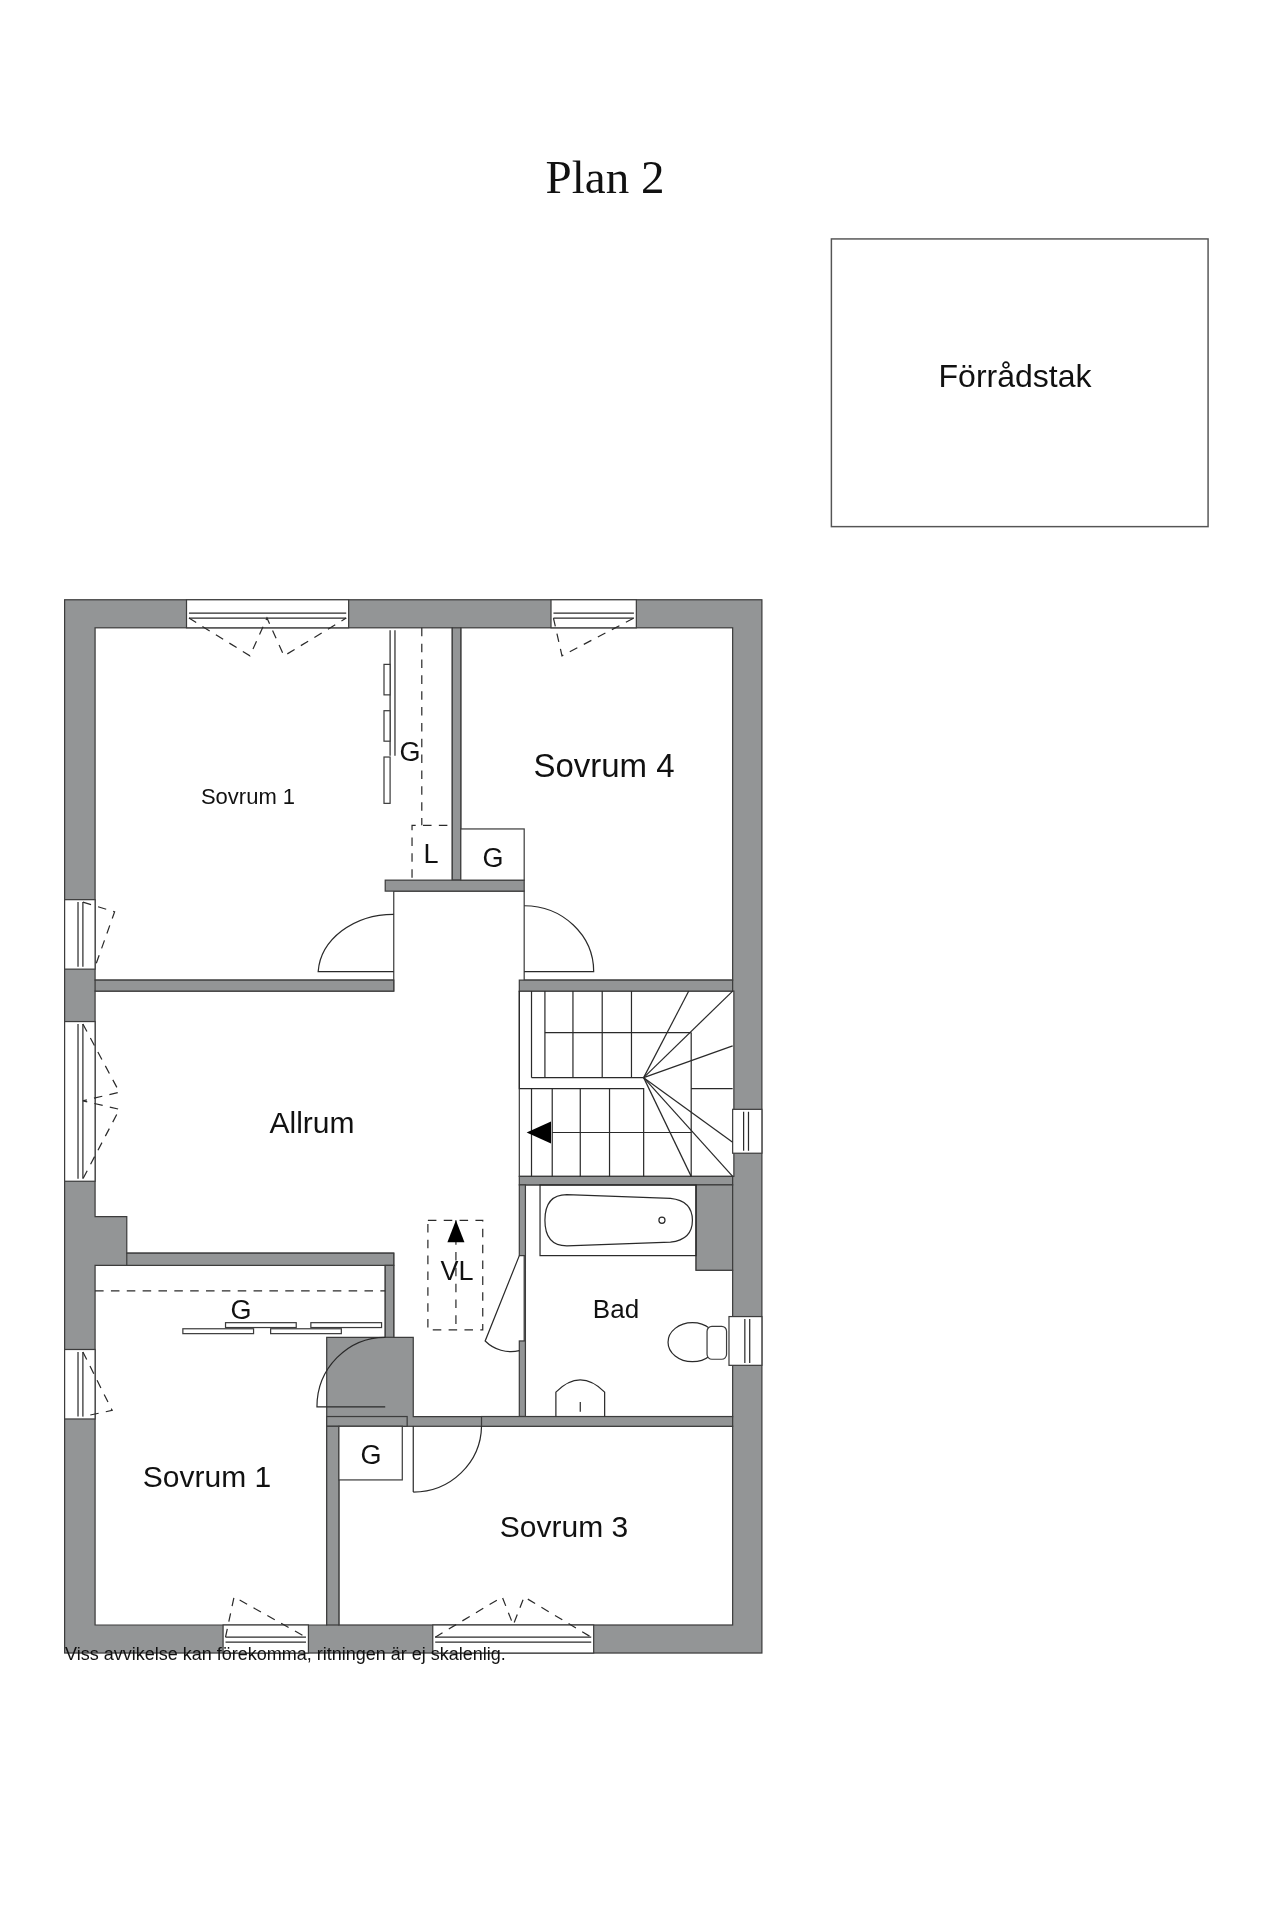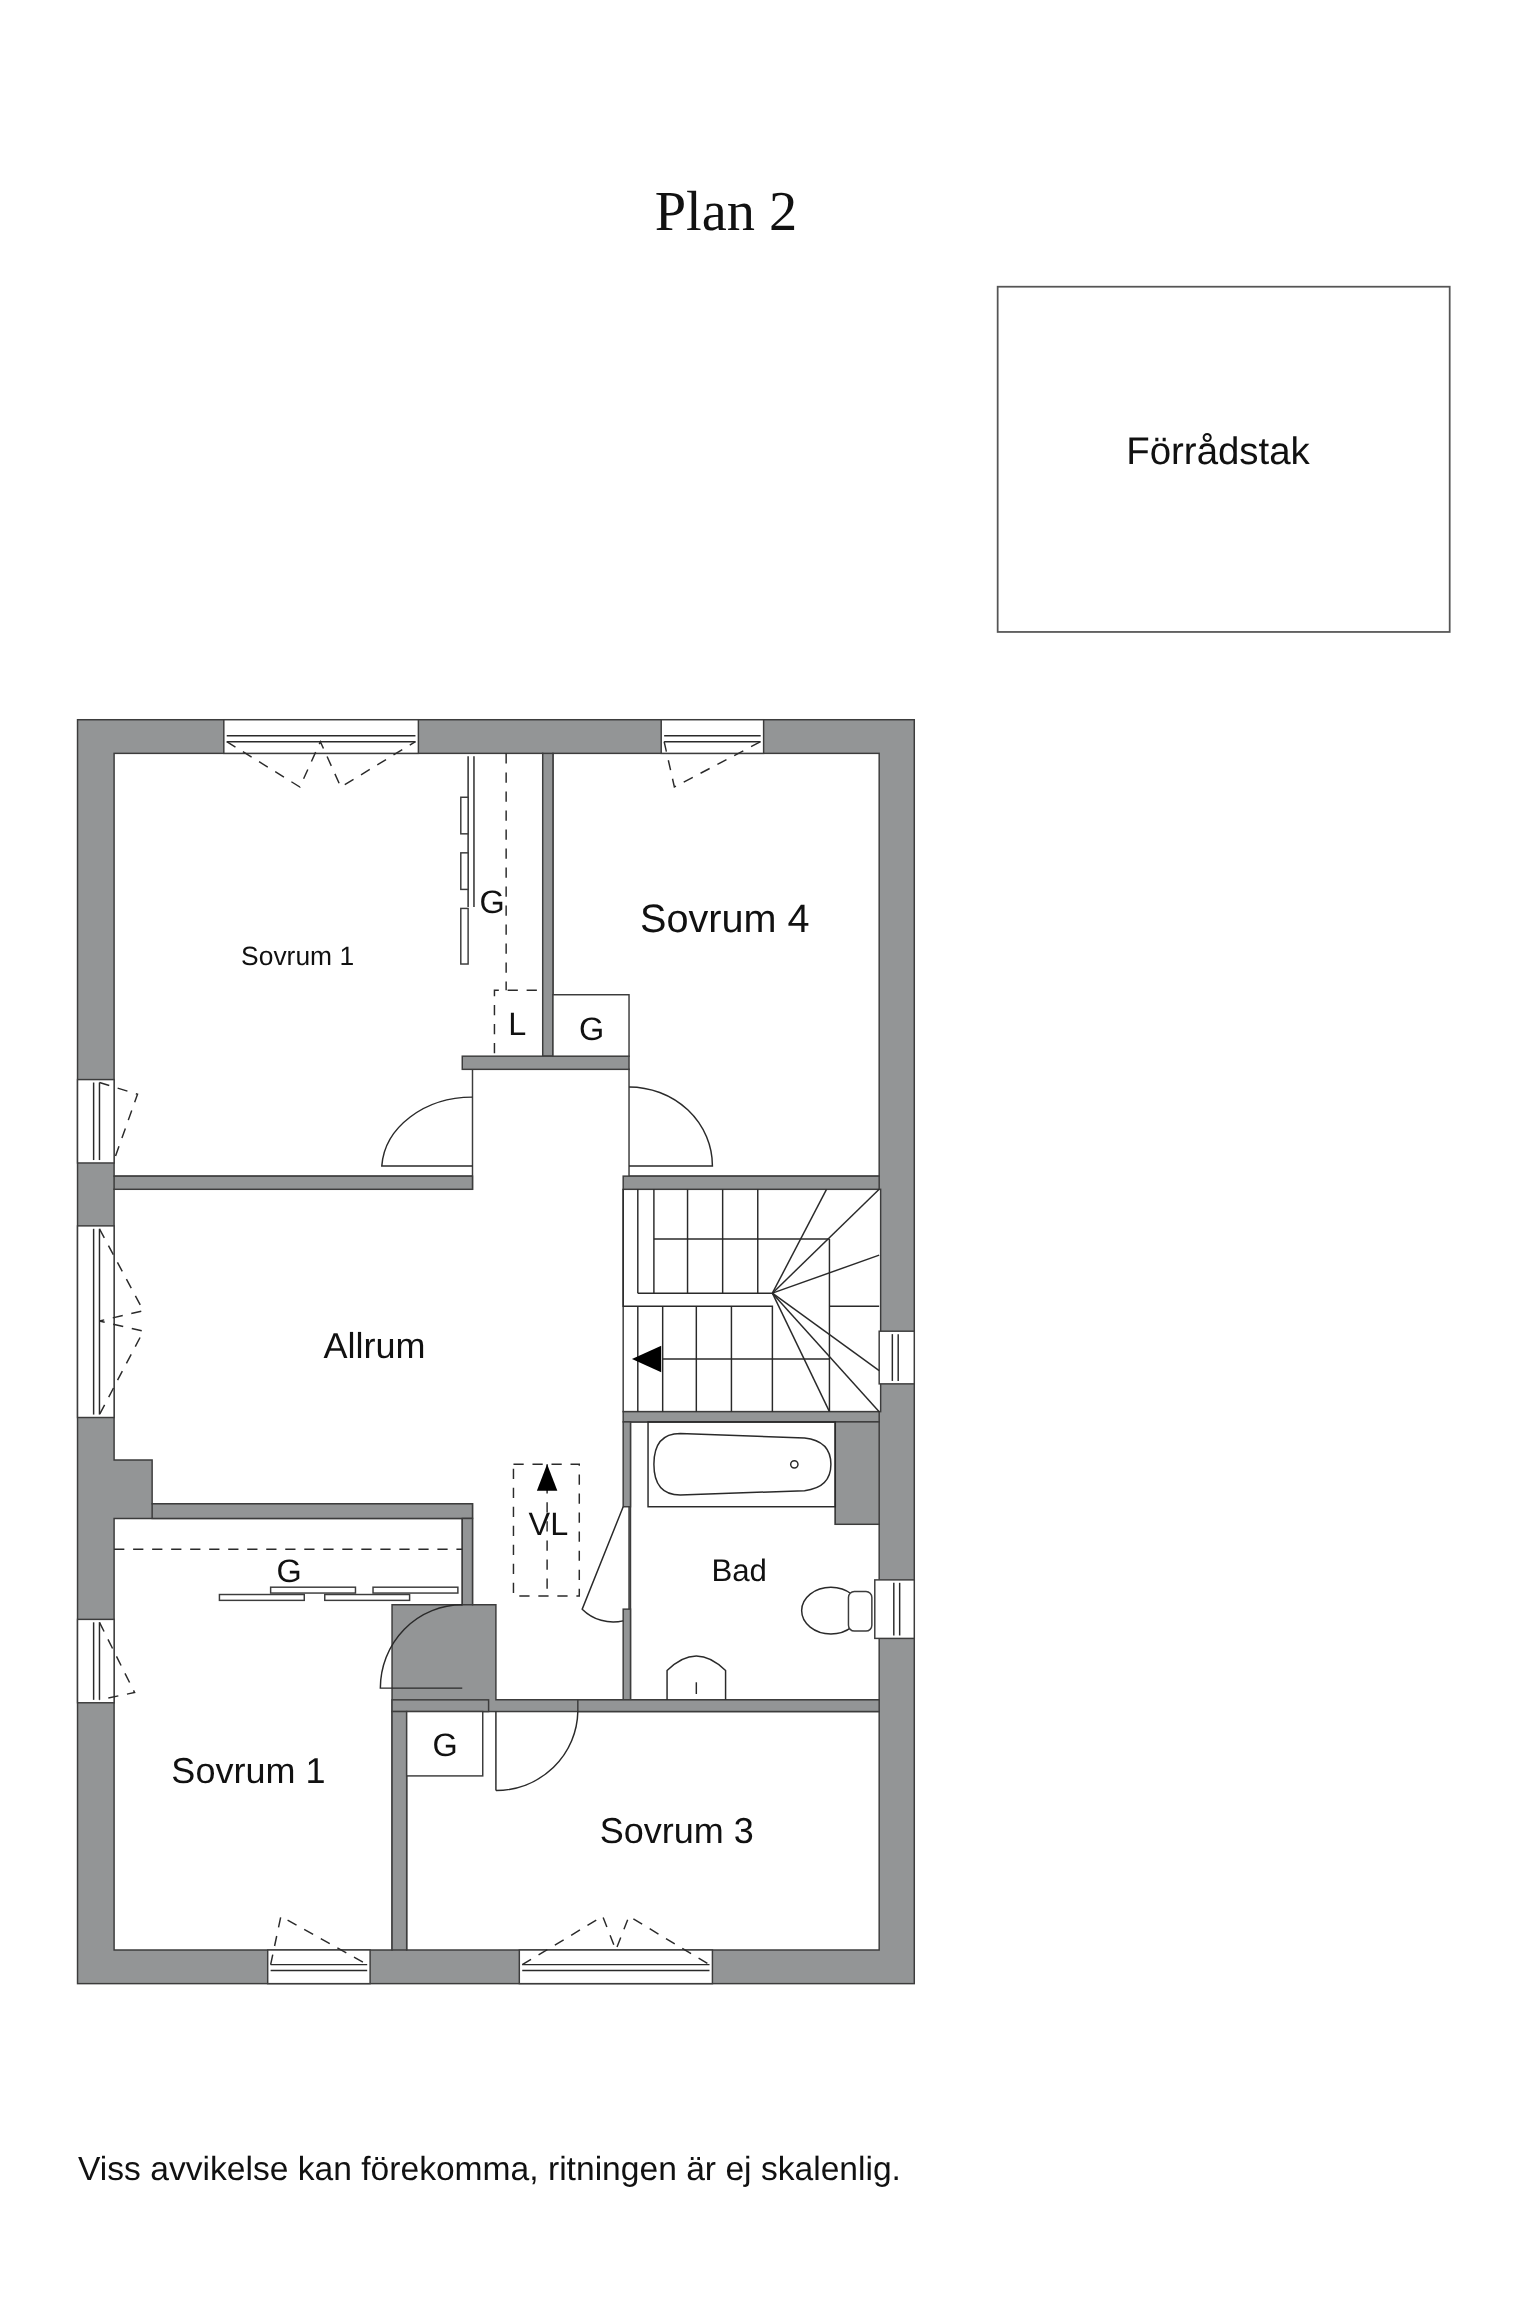--- a/index.html
+++ b/index.html
@@ -186,13 +186,13 @@
 <div class="html-lbl" style="left:207px; top:1477px; font-size:30px;">Sovrum 1</div>
 <div class="html-lbl" style="left:564px; top:1527px; font-size:30px;">Sovrum 3</div>
 
 <div class="html-lbl" style="left:410px; top:752px; font-size:27px;">G</div>
 <div class="html-lbl" style="left:431px; top:854px; font-size:27px;">L</div>
 <div class="html-lbl" style="left:493px; top:858px; font-size:27px;">G</div>
 <div class="html-lbl" style="left:241px; top:1310px; font-size:27px;">G</div>
 <div class="html-lbl" style="left:371px; top:1455px; font-size:27px;">G</div>
 <div class="html-lbl" style="left:457px; top:1271px; font-size:27px;">VL</div>
 
-<div style="position:absolute; left:65px; top:1792px; font-size:28px; color:#111; white-space:nowrap;">Viss avvikelse kan förekomma, ritningen är ej skalenlig.</div>
+<div style="position:absolute; left:65px; top:1644px; font-size:18px; color:#111; white-space:nowrap;">Viss avvikelse kan förekomma, ritningen är ej skalenlig.</div>
 
 </body></html>

